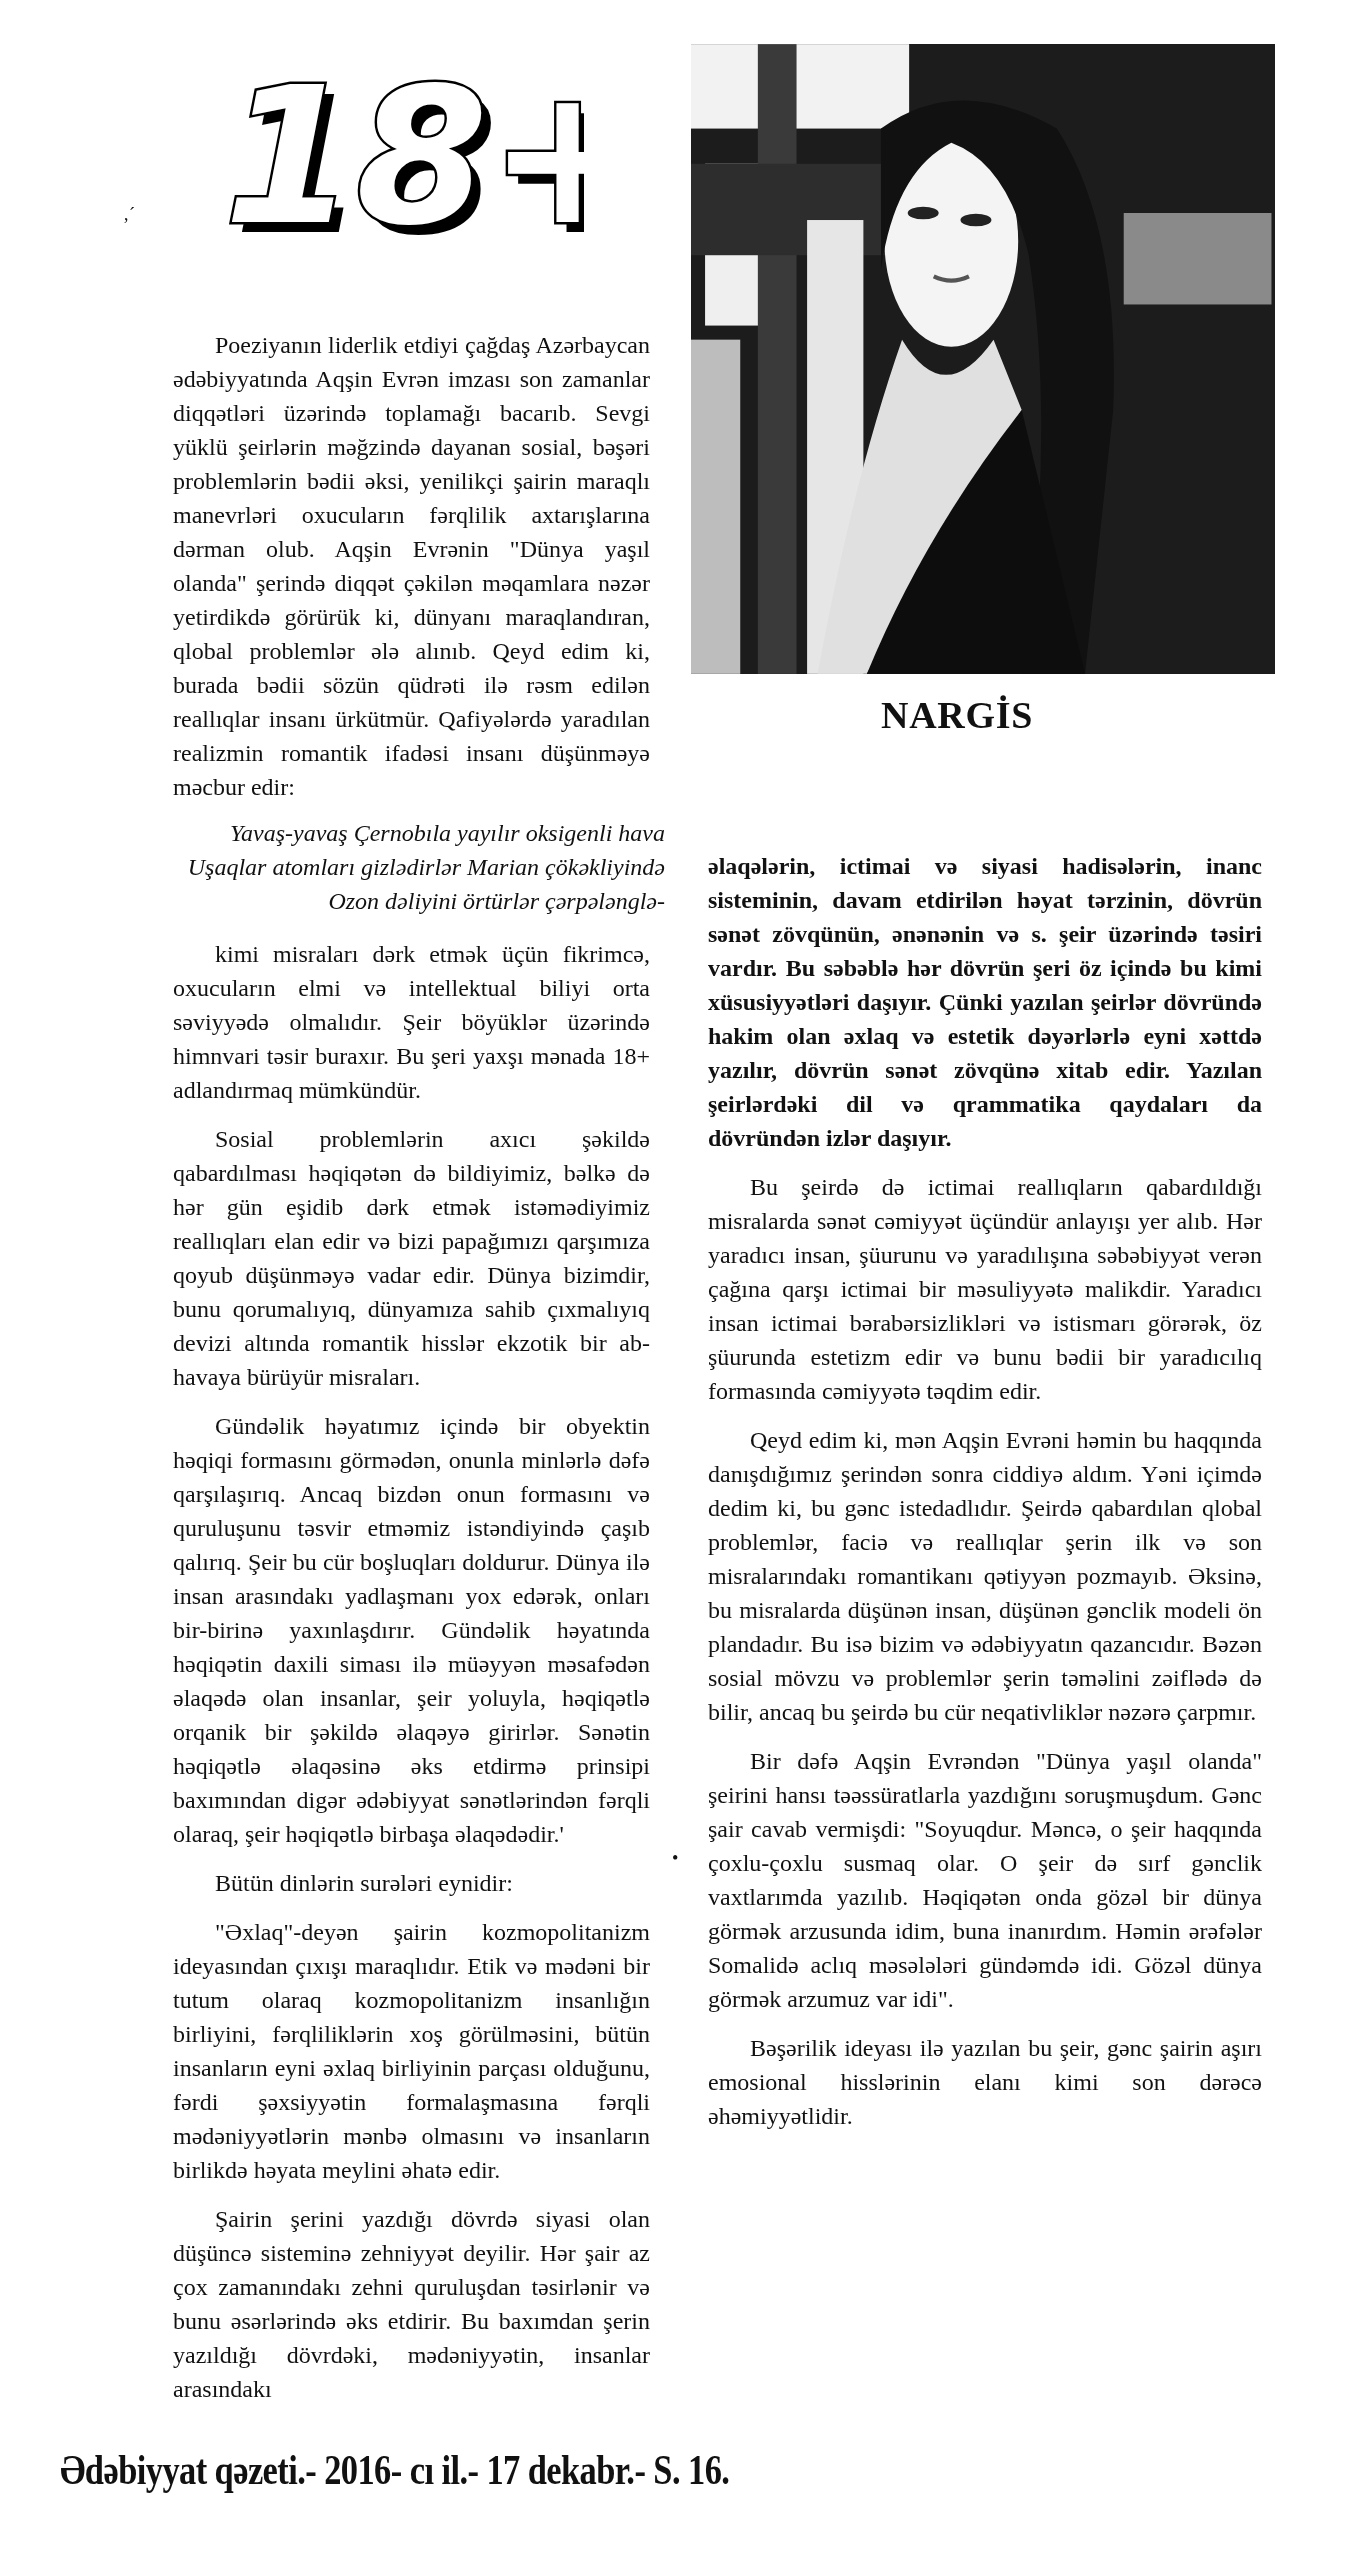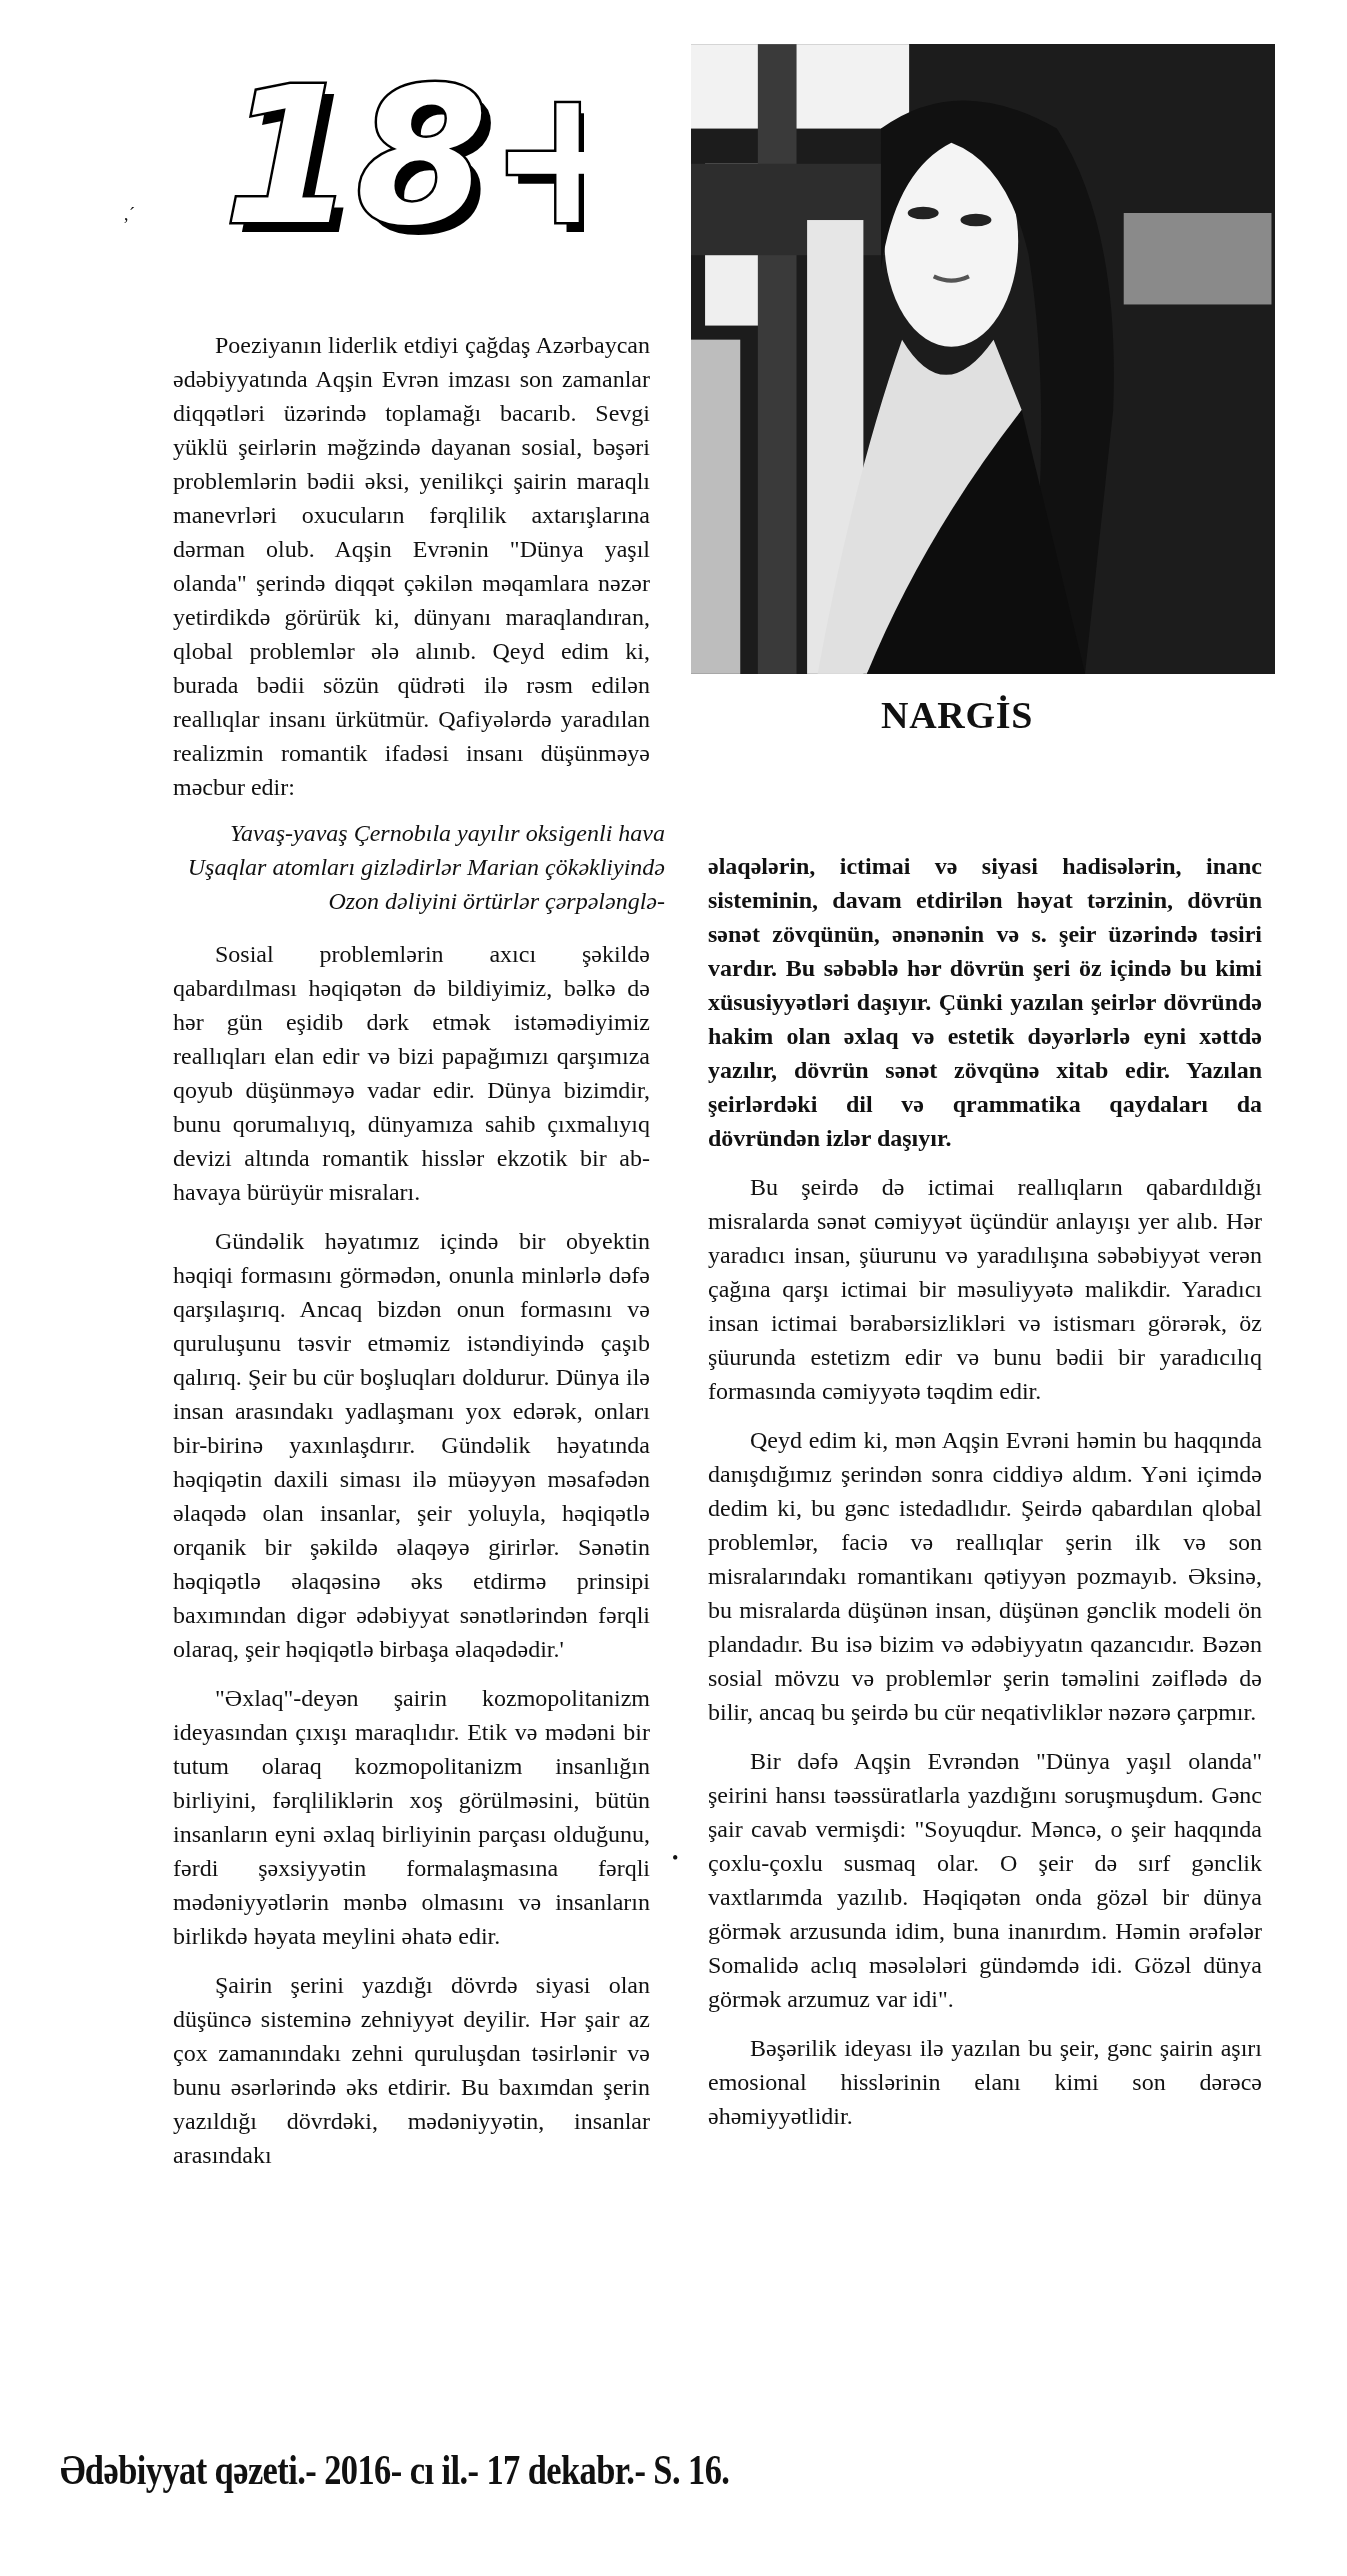--- a/index.html
+++ b/index.html
@@ -71,22 +71,24 @@
   <p>Poeziyanın liderlik etdiyi çağdaş Azərbaycan ədəbiyyatında Aqşin Evrən imzası son zamanlar diqqətləri üzərində toplamağı bacarıb. Sevgi yüklü şeirlərin məğzində dayanan sosial, bəşəri problemlərin bədii əksi, yenilikçi şairin maraqlı manevrləri oxucuların fərqlilik axtarışlarına dərman olub. Aqşin Evrənin "Dünya yaşıl olanda" şerində diqqət çəkilən məqamlara nəzər yetirdikdə görürük ki, dünyanı maraqlandıran, qlobal problemlər ələ alınıb. Qeyd edim ki, burada bədii sözün qüdrəti ilə rəsm edilən reallıqlar insanı ürkütmür. Qafiyələrdə yaradılan realizmin romantik ifadəsi insanı düşünməyə məcbur edir:</p>
 </div>
 
 <div class="poem serif">
   <div>Yavaş-yavaş Çernobıla yayılır oksigenli hava</div>
   <div>Uşaqlar atomları gizlədirlər Marian çökəkliyində</div>
   <div>Ozon dəliyini örtürlər çərpələnglə-</div>
 </div>
 
 <div class="col col-left-bottom serif">
+  <p>kimi misraları dərk etmək üçün fikrimcə, oxucuların elmi və intellektual biliyi orta səviyyədə olmalıdır. Şeir böyüklər üzərində himnvari təsir buraxır. Bu şeri yaxşı mənada 18+ adlandırmaq mümkündür.</p>
   <p>Sosial problemlərin axıcı şəkildə qabardılması həqiqətən də bildiyimiz, bəlkə də hər gün eşidib dərk etmək istəmədiyimiz reallıqları elan edir və bizi papağımızı qarşımıza qoyub düşünməyə vadar edir. Dünya bizimdir, bunu qorumalıyıq, dünyamıza sahib çıxmalıyıq devizi altında romantik hisslər ekzotik bir ab-havaya bürüyür misraları.</p>
   <p>Gündəlik həyatımız içində bir obyektin həqiqi formasını görmədən, onunla minlərlə dəfə qarşılaşırıq. Ancaq bizdən onun formasını və quruluşunu təsvir etməmiz istəndiyində çaşıb qalırıq. Şeir bu cür boşluqları doldurur. Dünya ilə insan arasındakı yadlaşmanı yox edərək, onları bir-birinə yaxınlaşdırır. Gündəlik həyatında həqiqətin daxili siması ilə müəyyən məsafədən əlaqədə olan insanlar, şeir yoluyla, həqiqətlə orqanik bir şəkildə əlaqəyə girirlər. Sənətin həqiqətlə əlaqəsinə əks etdirmə prinsipi baxımından digər ədəbiyyat sənətlərindən fərqli olaraq, şeir həqiqətlə birbaşa əlaqədədir.'</p>
+  <p>Bütün dinlərin surələri eynidir:</p>
   <p>"Əxlaq"-deyən şairin kozmopolitanizm ideyasından çıxışı maraqlıdır. Etik və mədəni bir tutum olaraq kozmopolitanizm insanlığın birliyini, fərqliliklərin xoş görülməsini, bütün insanların eyni əxlaq birliyinin parçası olduğunu, fərdi şəxsiyyətin formalaşmasına fərqli mədəniyyətlərin mənbə olmasını və insanların birlikdə həyata meylini əhatə edir.</p>
   <p>Şairin şerini yazdığı dövrdə siyasi olan düşüncə sisteminə zehniyyət deyilir. Hər şair az çox zamanındakı zehni quruluşdan təsirlənir və bunu əsərlərində əks etdirir. Bu baxımdan şerin yazıldığı dövrdəki, mədəniyyətin, insanlar arasındakı</p>
 </div>
 
 <div class="col col-right serif">
   <p class="noindent">əlaqələrin, ictimai və siyasi hadisələrin, inanc sisteminin, davam etdirilən həyat tərzinin, dövrün sənət zövqünün, ənənənin və s. şeir üzərində təsiri vardır. Bu səbəblə hər dövrün şeri öz içində bu kimi xüsusiyyətləri daşıyır. Çünki yazılan şeirlər dövründə hakim olan əxlaq və estetik dəyərlərlə eyni xəttdə yazılır, dövrün sənət zövqünə xitab edir. Yazılan şeirlərdəki dil və qrammatika qaydaları da dövründən izlər daşıyır.</p>
   <p>Bu şeirdə də ictimai reallıqların qabardıldığı misralarda sənət cəmiyyət üçündür anlayışı yer alıb. Hər yaradıcı insan, şüurunu və yaradılışına səbəbiyyət verən çağına qarşı ictimai bir məsuliyyətə malikdir. Yaradıcı insan ictimai bərabərsizlikləri və istismarı görərək, öz şüurunda estetizm edir və bunu bədii bir yaradıcılıq formasında cəmiyyətə təqdim edir.</p>
   <p>Qeyd edim ki, mən Aqşin Evrəni həmin bu haqqında danışdığımız şerindən sonra ciddiyə aldım. Yəni içimdə dedim ki, bu gənc istedadlıdır. Şeirdə qabardılan qlobal problemlər, faciə və reallıqlar şerin ilk və son misralarındakı romantikanı qətiyyən pozmayıb. Əksinə, bu misralarda düşünən insan, düşünən gənclik modeli ön plandadır. Bu isə bizim və ədəbiyyatın qazancıdır. Bəzən sosial mövzu və problemlər şerin təməlini zəiflədə də bilir, ancaq bu şeirdə bu cür neqativliklər nəzərə çarpmır.</p>
   <p>Bir dəfə Aqşin Evrəndən "Dünya yaşıl olanda" şeirini hansı təəssüratlarla yazdığını soruşmuşdum. Gənc şair cavab vermişdi: "Soyuqdur. Məncə, o şeir haqqında çoxlu-çoxlu susmaq olar. O şeir də sırf gənclik vaxtlarımda yazılıb. Həqiqətən onda gözəl bir dünya görmək arzusunda idim, buna inanırdım. Həmin ərəfələr Somalidə aclıq məsələləri gündəmdə idi. Gözəl dünya görmək arzumuz var idi".</p>
   <p>Bəşərilik ideyası ilə yazılan bu şeir, gənc şairin aşırı emosional hisslərinin elanı kimi son dərəcə əhəmiyyətlidir.</p>

